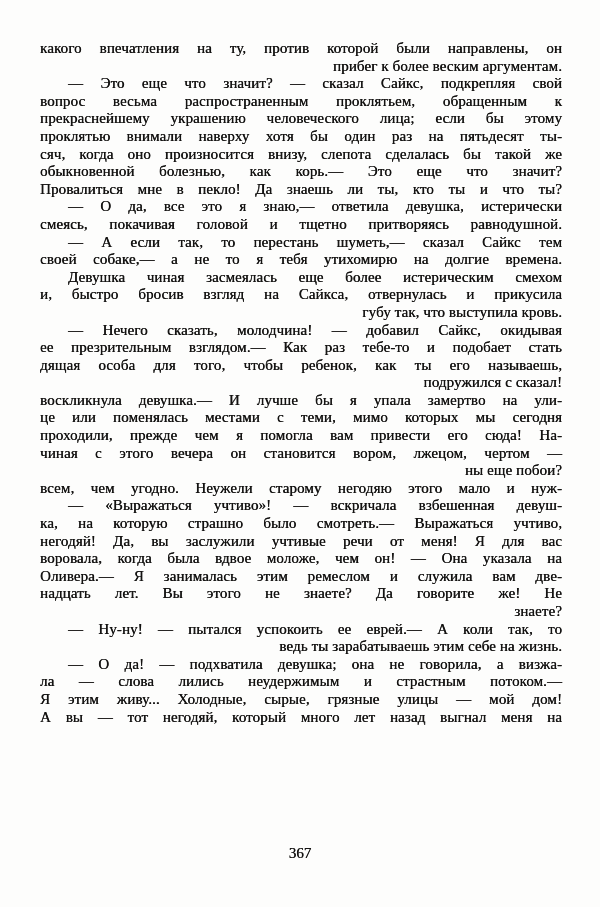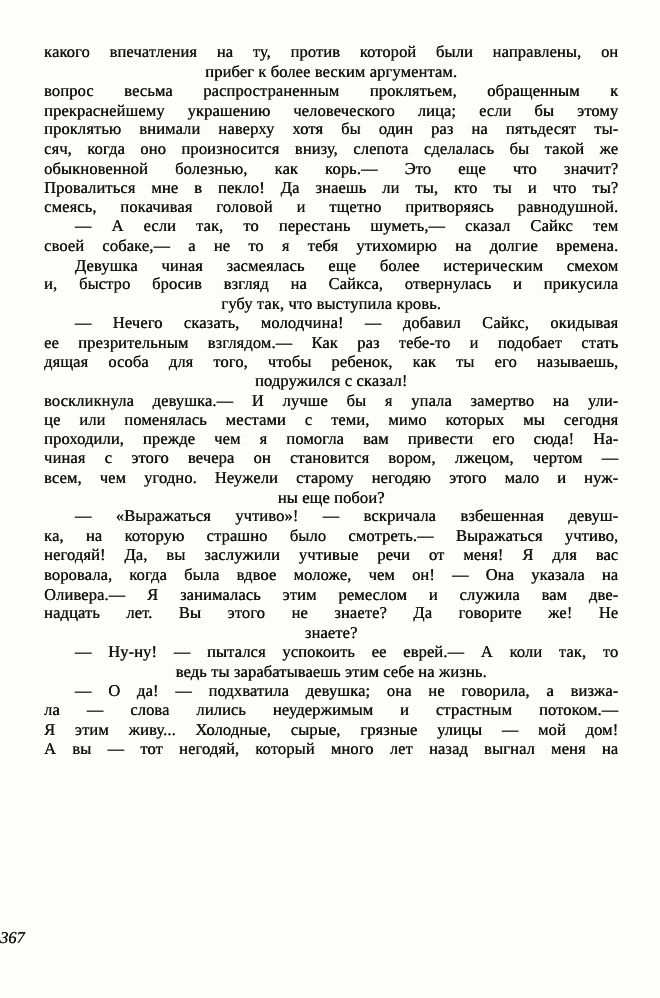--- a/index.html
+++ b/index.html
@@ -20,61 +20,63 @@
     top: 40px;
     width: 522px;
     font-family: "Liberation Serif", "DejaVu Serif", serif;
     font-size: 15px;
     line-height: 17.6px;
     color: #141312;
     letter-spacing: 0.1px;
     text-shadow: 0.3px 0 0 currentColor; 
   }
   .line {
-    text-align: center;
+    text-align: right;
   }
   .line.justify {
     text-align: justify;
     -moz-text-align-last: justify;
     text-align-last: justify;
     text-justify: inter-word;
   }
   .line.indent {
     text-indent: 28px;
   }
   .page-number {
     position: absolute;
     left: 0;
     top: 845px;
     width: 600px;
+    text-align: center;
     font-family: "Liberation Serif", "DejaVu Serif", serif;
     font-size: 15px;
     color: #141312;
     text-shadow: 0.3px 0 0 currentColor;
-    font-style: italic;
   }
 </style>
 </head>
 <body>
 
 <div class="page">
   <div class="text-block" id="text-block">
       <div>
         <div class="line justify">какого впечатления на ту, против которой были направлены, он</div>
         <div class="line">прибег к более веским аргументам.</div>
       </div>
       <div>
+        <div class="line justify indent">— Это еще что значит? — сказал Сайкс, подкрепляя свой</div>
         <div class="line justify">вопрос весьма распространенным проклятьем, обращенным к</div>
         <div class="line justify">прекраснейшему украшению человеческого лица; если бы этому</div>
         <div class="line justify">проклятью внимали наверху хотя бы один раз на пятьдесят ты-</div>
         <div class="line justify">сяч, когда оно произносится внизу, слепота сделалась бы такой же</div>
         <div class="line justify">обыкновенной болезнью, как корь.— Это еще что значит?</div>
         <div class="line justify">Провалиться мне в пекло! Да знаешь ли ты, кто ты и что ты?</div>
       </div>
       <div>
+        <div class="line justify indent">— О да, все это я знаю,— ответила девушка, истерически</div>
         <div class="line justify">смеясь, покачивая головой и тщетно притворяясь равнодушной.</div>
       </div>
       <div>
         <div class="line justify indent">— А если так, то перестань шуметь,— сказал Сайкс тем</div>
         <div class="line justify">своей собаке,— а не то я тебя утихомирю на долгие времена.</div>
       </div>
       <div>
         <div class="line justify indent">Девушка чиная засмеялась еще более истерическим смехом</div>
         <div class="line justify">и, быстро бросив взгляд на Сайкса, отвернулась и прикусила</div>
         <div class="line">губу так, что выступила кровь.</div>
@@ -83,22 +85,22 @@
         <div class="line justify indent">— Нечего сказать, молодчина! — добавил Сайкс, окидывая</div>
         <div class="line justify">ее презрительным взглядом.— Как раз тебе-то и подобает стать</div>
         <div class="line justify">дящая особа для того, чтобы ребенок, как ты его называешь,</div>
         <div class="line">подружился с сказал!</div>
       </div>
       <div>
         <div class="line justify">воскликнула девушка.— И лучше бы я упала замертво на ули-</div>
         <div class="line justify">це или поменялась местами с теми, мимо которых мы сегодня</div>
         <div class="line justify">проходили, прежде чем я помогла вам привести его сюда! На-</div>
         <div class="line justify">чиная с этого вечера он становится вором, лжецом, чертом —</div>
+        <div class="line">ны еще побои?</div>
         <div class="line justify">всем, чем угодно. Неужели старому негодяю этого мало и нуж-</div>
-        <div class="line">ны еще побои?</div>
       </div>
       <div>
         <div class="line justify indent">— «Выражаться учтиво»! — вскричала взбешенная девуш-</div>
         <div class="line justify">ка, на которую страшно было смотреть.— Выражаться учтиво,</div>
         <div class="line justify">негодяй! Да, вы заслужили учтивые речи от меня! Я для вас</div>
         <div class="line justify">воровала, когда была вдвое моложе, чем он! — Она указала на</div>
         <div class="line justify">Оливера.— Я занималась этим ремеслом и служила вам две-</div>
         <div class="line justify">надцать лет. Вы этого не знаете? Да говорите же! Не</div>
         <div class="line">знаете?</div>
       </div>

